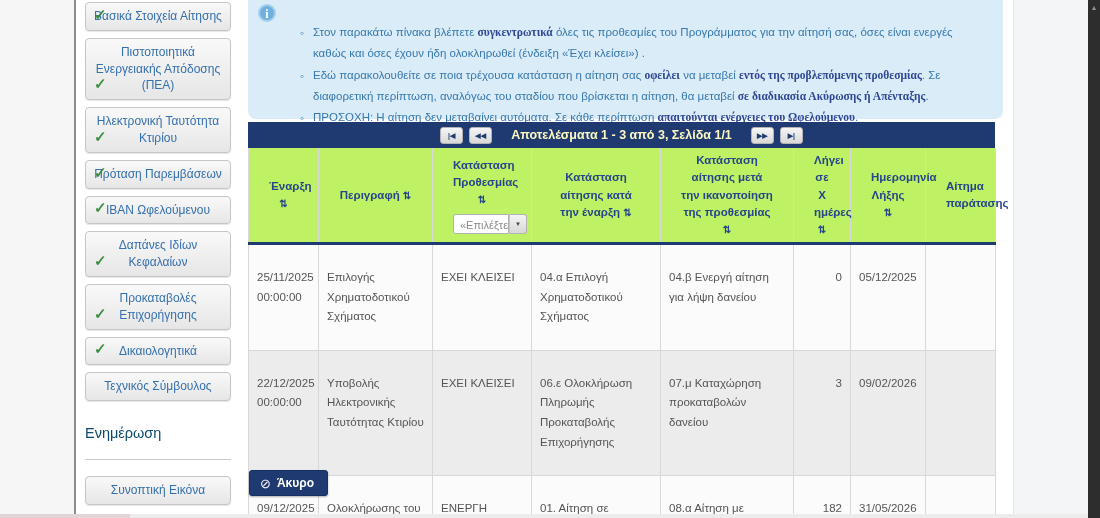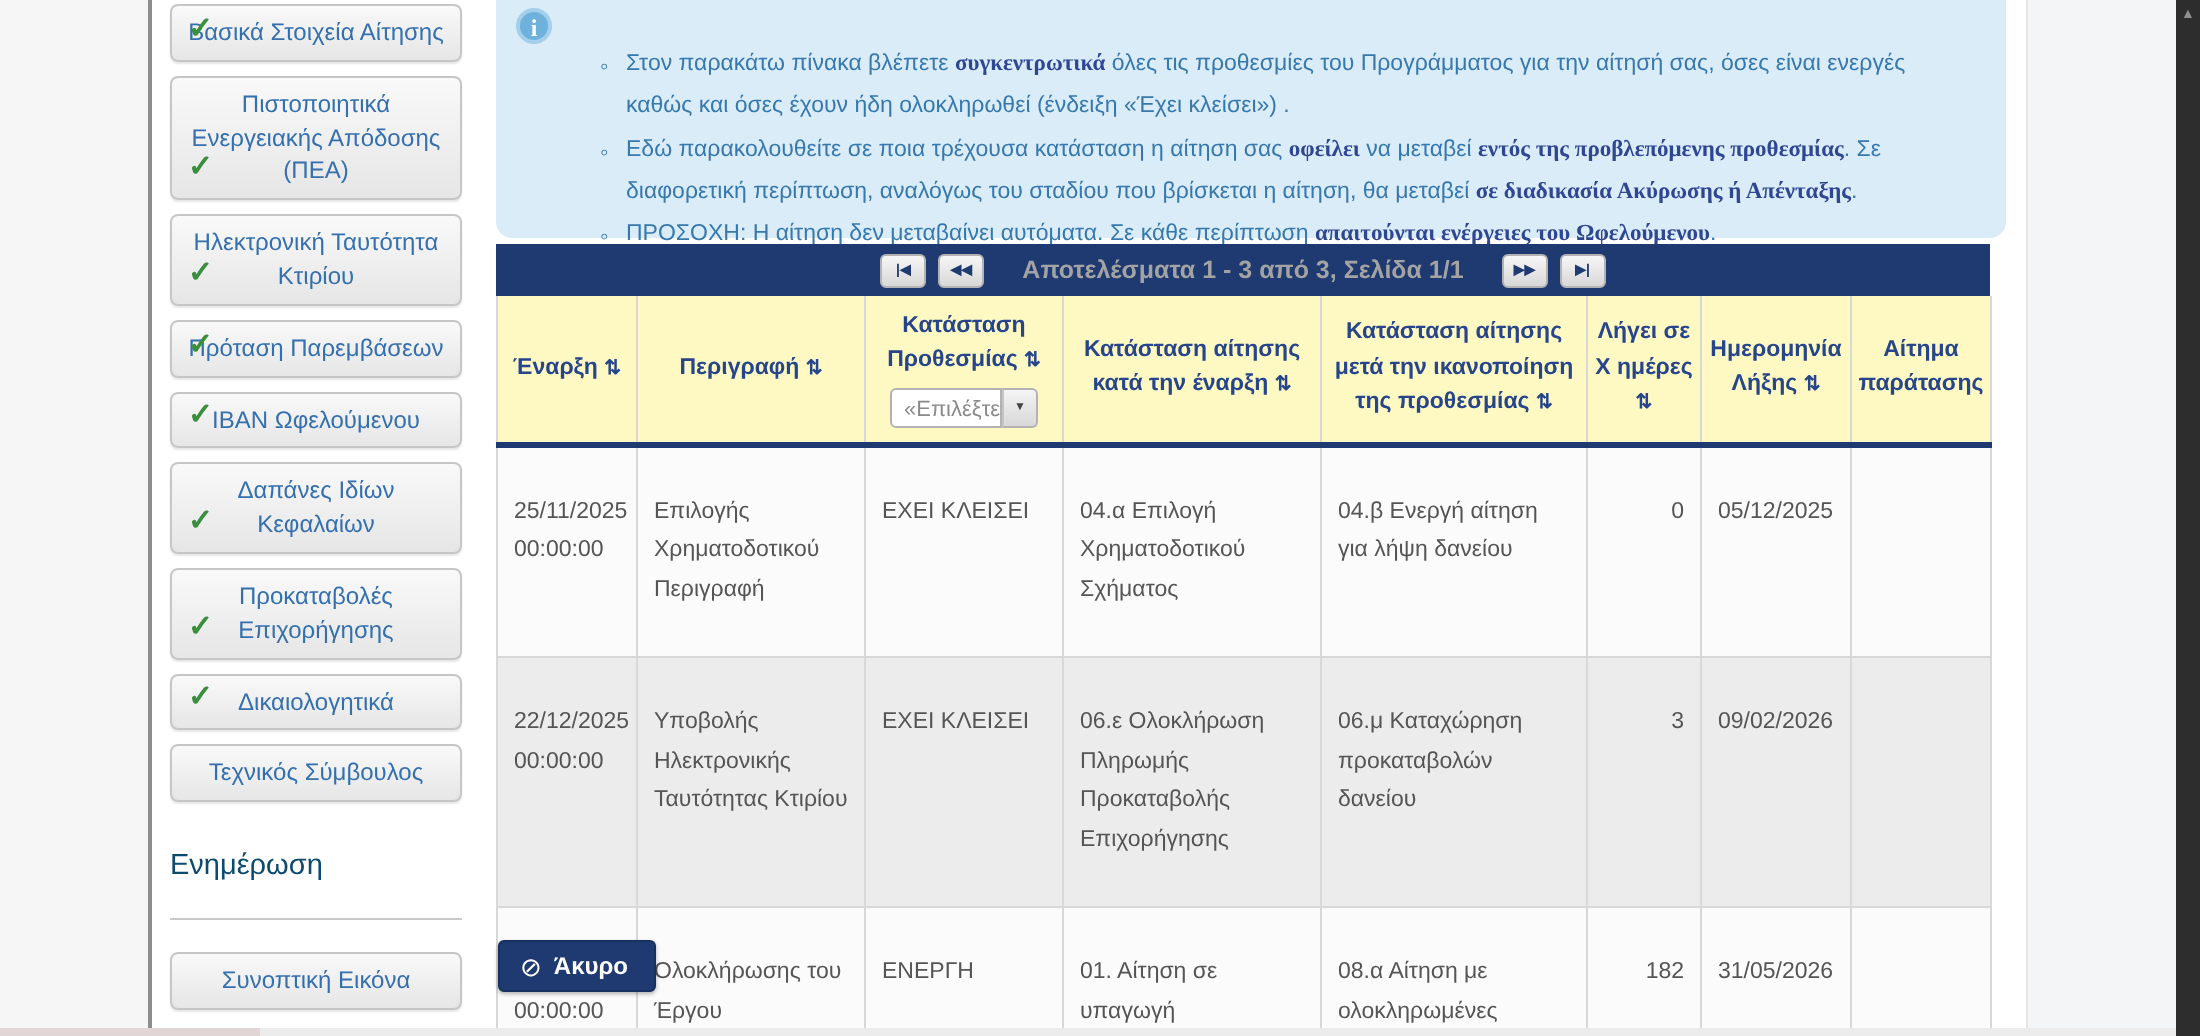--- a/index.html
+++ b/index.html
@@ -36,29 +36,29 @@
   .info-list li .marker { position:absolute; left:0; top:0; font-size:12px; }
   .b { font-weight:bold; color:#2f4693;font-family:Liberation Serif, serif; }
 
   
   .paginator { position:absolute; left:248px; top:122px; width:747px; height:26px;
                background:#1f3a70; display:flex; align-items:center; justify-content:center; }
   .pg-btn { width:23px; height:17px; background:linear-gradient(#f6f6f6,#d8d8d8);
             border:1px solid #b3b3b3; border-radius:3px; color:#1f3a70;
             font-size:7px; line-height:15px; text-align:center; cursor:pointer; margin:0 3px;
             font-weight:bold; }
-  .pg-label { color:#a3a3a3; font-weight:bold; font-size:12.5px; margin:0 16px; }
+  .pg-label { color:#fef9c3; font-weight:bold; font-size:12.5px; margin:0 16px; }
 
   
   .table-wrap { position:absolute; left:248px; top:148px; width:747px; }
   table { border-collapse:collapse; table-layout:fixed; width:747px;
           font-size:11.5px; }
-  thead th { background:#fef9c3; color:#27458a; font-weight:bold; text-align:center;
+  thead th { background:#bef264; color:#27458a; font-weight:bold; text-align:center;
              vertical-align:middle; border:1px solid #d8d8d8; border-top:none;
-             border-bottom:3px solid #1f3a70; height:74px; padding:4px 0; line-height:1.5; }
+             border-bottom:3px solid #1f3a70; height:74px; padding:4px 20px; line-height:1.5; }
   tbody td { border:1px solid #d8d8d8; color:#555555; vertical-align:top;
              padding:23px 8px; line-height:1.7; }
   tr.row-odd  { background:#fbfbfb; }
   tr.row-even { background:#ececec;border-radius:20px; }
   .h-start   { height:57px; }
   .h-mid     { height:81px; }
   .h-tall    { height:97px; }
   td.num { text-align:right; }
   .sort { font-size:10px; }
 
@@ -213,37 +213,37 @@
             <span>Αίτημα παράτασης</span>
           </th>
         </tr>
       </thead>
       <tbody>
         <tr class="row-odd">
           <td class="h-start">
             <div>25/11/2025</div>
               <div>00:00:00</div>
           </td>
-          <td>Επιλογής Χρηματοδοτικού Περιγραφή</td>
+          <td>Επιλογής Χρηματοδοτικού Σχήματος</td>
           <td>ΕΧΕΙ ΚΛΕΙΣΕΙ</td>
           <td>04.α Επιλογή Χρηματοδοτικού Σχήματος</td>
           <td>04.β Ενεργή αίτηση για λήψη δανείου</td>
           <td class="num">0</td>
           <td>05/12/2025</td>
           <td></td>
         </tr>
         <tr class="row-even">
           <td class="h-mid">
             <div>22/12/2025</div>
               <div>00:00:00</div>
           </td>
           <td>Υποβολής Ηλεκτρονικής Ταυτότητας Κτιρίου</td>
           <td>ΕΧΕΙ ΚΛΕΙΣΕΙ</td>
           <td>06.ε Ολοκλήρωση Πληρωμής Προκαταβολής Επιχορήγησης</td>
-          <td>06.μ Καταχώρηση προκαταβολών δανείου</td>
+          <td>07.μ Καταχώρηση προκαταβολών δανείου</td>
           <td class="num">3</td>
           <td>09/02/2026</td>
           <td></td>
         </tr>
         <tr class="row-odd">
           <td class="h-tall">
             <div>09/12/2025</div>
               <div>00:00:00</div>
           </td>
           <td>Ολοκλήρωσης του Έργου</td>

